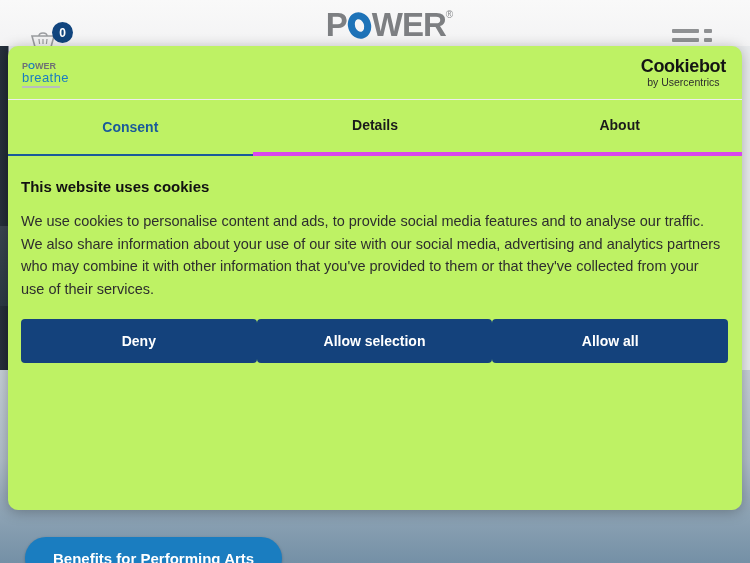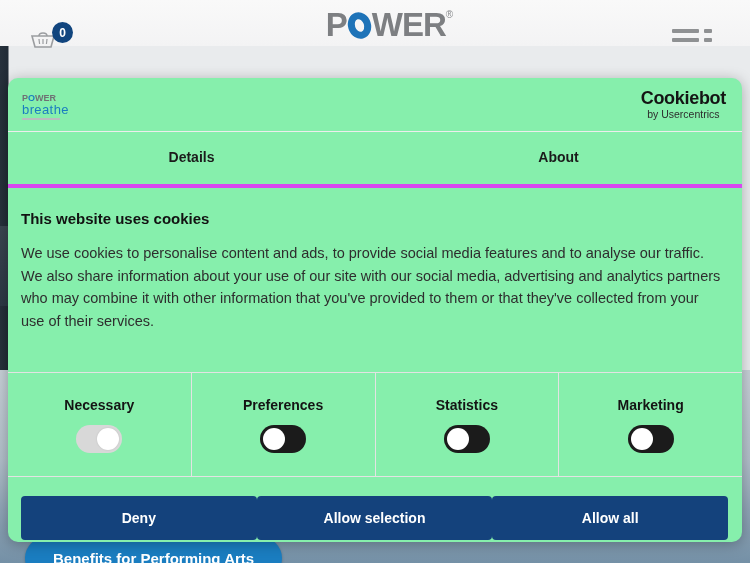--- a/index.html
+++ b/index.html
@@ -28,22 +28,22 @@
   .brand .o-ring { display:inline-block; width:23px; height:27px; border:7px solid #1e73b8;
     border-radius:50%; vertical-align:-3px; transform:rotate(-18deg); margin:0 1px; }
   .brand sup { font-size:10px; color:#8a8c8f; vertical-align:18px; font-weight:400; }
   .menu-icon { position:absolute; right:38px; top:29px; z-index:2; cursor:pointer; }
   .menu-icon .row { display:flex; gap:5px; margin-bottom:5px; }
   .menu-icon .bar { width:27px; height:4px; background:#8f9193; border-radius:1px; }
   .menu-icon .dot { width:8px; height:4px; background:#8f9193; border-radius:1px; }
 
   
   .dialog { position:absolute; left:8px; top:46px; width:734px; height:464px; z-index:3;
-    background:#86efac; border-radius:10px; box-shadow:0 2px 14px rgba(0,0,0,.28);
-    display:flex; flex-direction:column; overflow:hidden;margin-top:32px; }
+    background:#bef264; border-radius:10px; box-shadow:0 2px 14px rgba(0,0,0,.28);
+    display:flex; flex-direction:column; overflow:hidden; }
   .dlg-header { height:54px; display:flex; align-items:center; justify-content:space-between;
     padding:0 16px 0 14px; border-bottom:1px solid #ededed; }
   .pb-logo { line-height:1; padding-top:4px; }
   .pb-logo .l1 { font-size:9px; font-weight:800; color:#6f7174; letter-spacing:0; }
   .pb-logo .l1 .o { color:#1a7dc0; }
   .pb-logo .l2 { font-size:13px; font-weight:400; color:#1a7dc0; letter-spacing:.4px; }
   .pb-logo .tagline { margin-top:2px; width:38px; height:2px; background:#b9bcbf; }
   .cb-logo { text-align:center; line-height:1; }
   .cb-logo .name { font-size:18px; font-weight:700; color:#141414; letter-spacing:-.3px; }
   .cb-logo .by { font-size:10.5px; color:#2d2d2d; margin-top:2px; }
@@ -128,55 +128,30 @@
         <div class="l2">breathe</div>
         <div class="tagline"></div>
       </div>
       <div class="cb-logo">
         <div class="name">Cookiebot</div>
         <div class="by">by Usercentrics</div>
       </div>
     </div>
 
     <div class="tabs">
+      <div class="tab active">Consent</div>
       <div class="tab">Details</div>
       <div class="tab">About</div>
     </div>
 
     <div class="dlg-body">
       <div class="dlg-title">This website uses cookies</div>
       <div class="dlg-desc">We use cookies to personalise content and ads, to provide social media features and to analyse our traffic. We also share information about your use of our site with our social media, advertising and analytics partners who may combine it with other information that you've provided to them or that they've collected from your use of their services.</div>
     </div>
 
-    <div class="cats">
-      <div class="cat">
-        <div class="cat-label">Necessary</div>
-        <div class="toggle t-gray">
-            <div class="knob"></div>
-          </div>
-      </div>
-      <div class="cat">
-        <div class="cat-label">Preferences</div>
-        <div class="toggle t-dark">
-            <div class="knob"></div>
-          </div>
-      </div>
-      <div class="cat">
-        <div class="cat-label">Statistics</div>
-        <div class="toggle t-dark">
-            <div class="knob"></div>
-          </div>
-      </div>
-      <div class="cat">
-        <div class="cat-label">Marketing</div>
-        <div class="toggle t-dark">
-            <div class="knob"></div>
-          </div>
-      </div>
-    </div>
 
     <div class="dlg-buttons">
       <button class="dlg-btn">Deny</button>
       <button class="dlg-btn">Allow selection</button>
       <button class="dlg-btn">Allow all</button>
     </div>
   </div>
 
   <button class="hero-cta">Benefits for Performing Arts</button>
 

